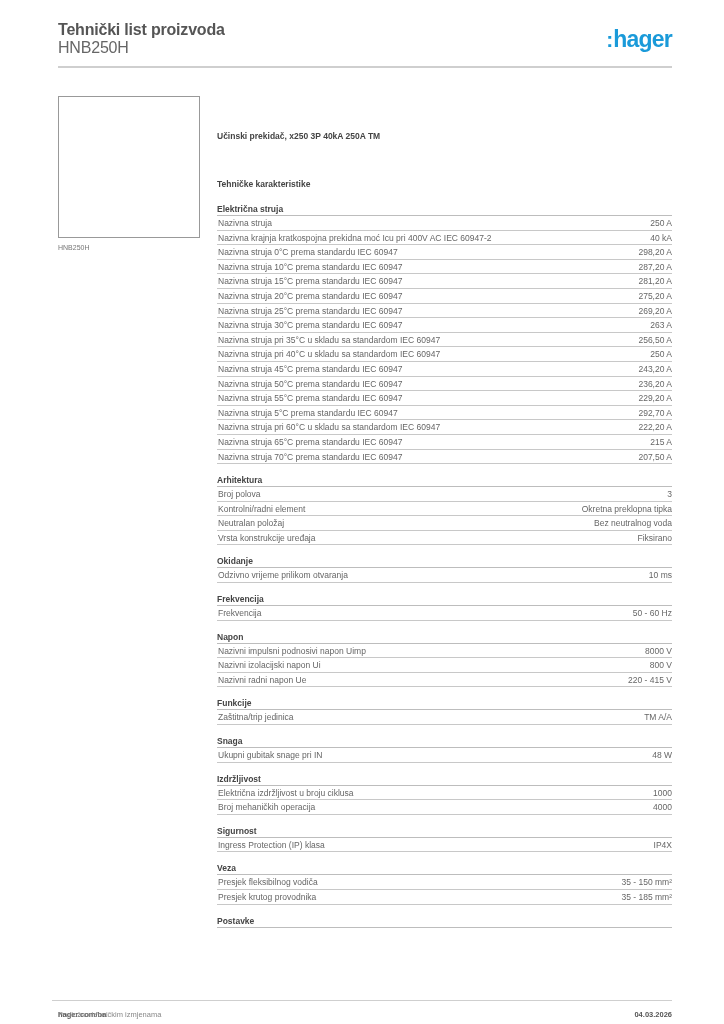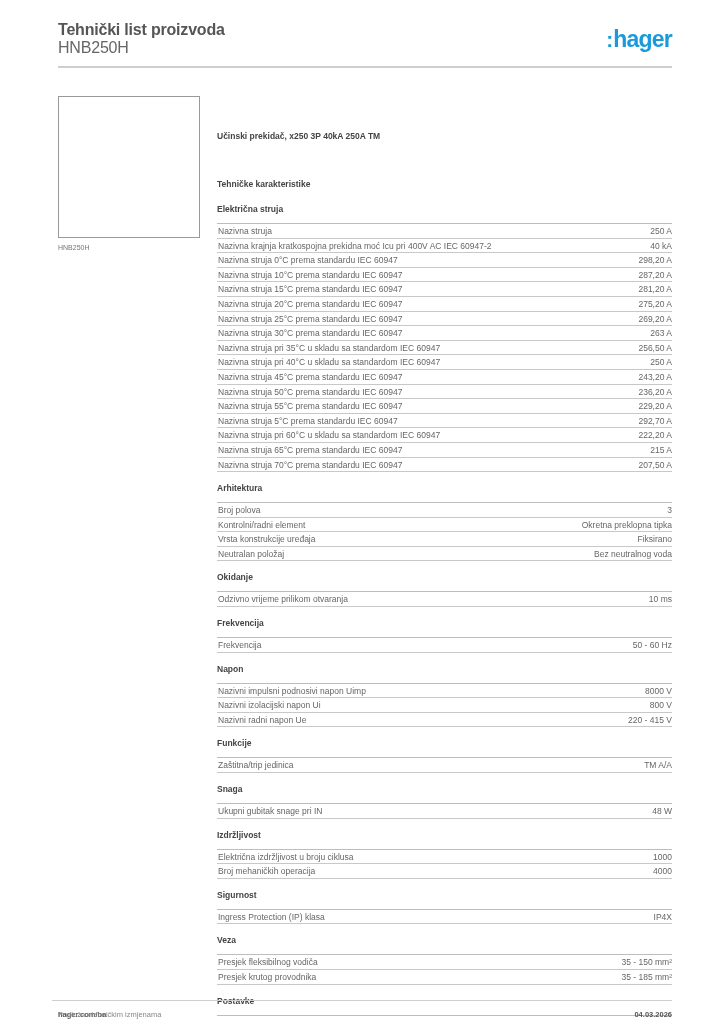--- a/index.html
+++ b/index.html
@@ -18,21 +18,21 @@
     .image-caption { position: absolute; left: 58px; top: 244px; font-size: 7px; color: #777; }
 
     .content { position: absolute; left: 217px; top: 96px; width: 455px; }
     .product-desc { font-size: 8.5px; font-weight: bold; color: #444; height: 14px; line-height: 12px; margin-top: 34px; }
     .char-title { font-size: 8.5px; font-weight: bold; color: #444; margin-top: 34px; height: 12px; line-height: 12px; }
 
     .section { margin-top: 10px; }
     .section.first { margin-top: 13px; }
     .section-title {
       font-size: 8.5px; font-weight: bold; color: #444; line-height: 12px;
-      border-bottom: 1px solid #bdbdbd; padding-bottom: 8px;
+      border-bottom: 1px solid #bdbdbd; padding-bottom: 0px;
     }
     .row {
       display: flex; justify-content: space-between; align-items: flex-end;
       font-size: 8.5px; color: #666; line-height: 10px;
       border-bottom: 1px solid #c8c8c8; padding: 2px 0 1.6px 1px;
     }
     .row .label { white-space: nowrap; }
     .row .value { white-space: pre-line; text-align: right; }
 
     .footer-rule { position: absolute; left: 52px; top: 1000px; width: 620px; height: 1px; background: #cfcfcf; }
@@ -135,26 +135,26 @@
         <div class="section-title">Arhitektura</div>
         <div class="row">
           <span class="label">Broj polova</span>
           <span class="value">3</span>
         </div>
         <div class="row">
           <span class="label">Kontrolni/radni element</span>
           <span class="value">Okretna preklopna tipka</span>
         </div>
         <div class="row">
+          <span class="label">Neutralan položaj</span>
+          <span class="value">Bez neutralnog voda</span>
+        </div>
+        <div class="row">
           <span class="label">Vrsta konstrukcije uređaja</span>
           <span class="value">Fiksirano</span>
-        </div>
-        <div class="row">
-          <span class="label">Neutralan položaj</span>
-          <span class="value">Bez neutralnog voda</span>
         </div>
       </div>
       <div class="section">
         <div class="section-title">Okidanje</div>
         <div class="row">
           <span class="label">Odzivno vrijeme prilikom otvaranja</span>
           <span class="value">10 ms</span>
         </div>
       </div>
       <div class="section">

